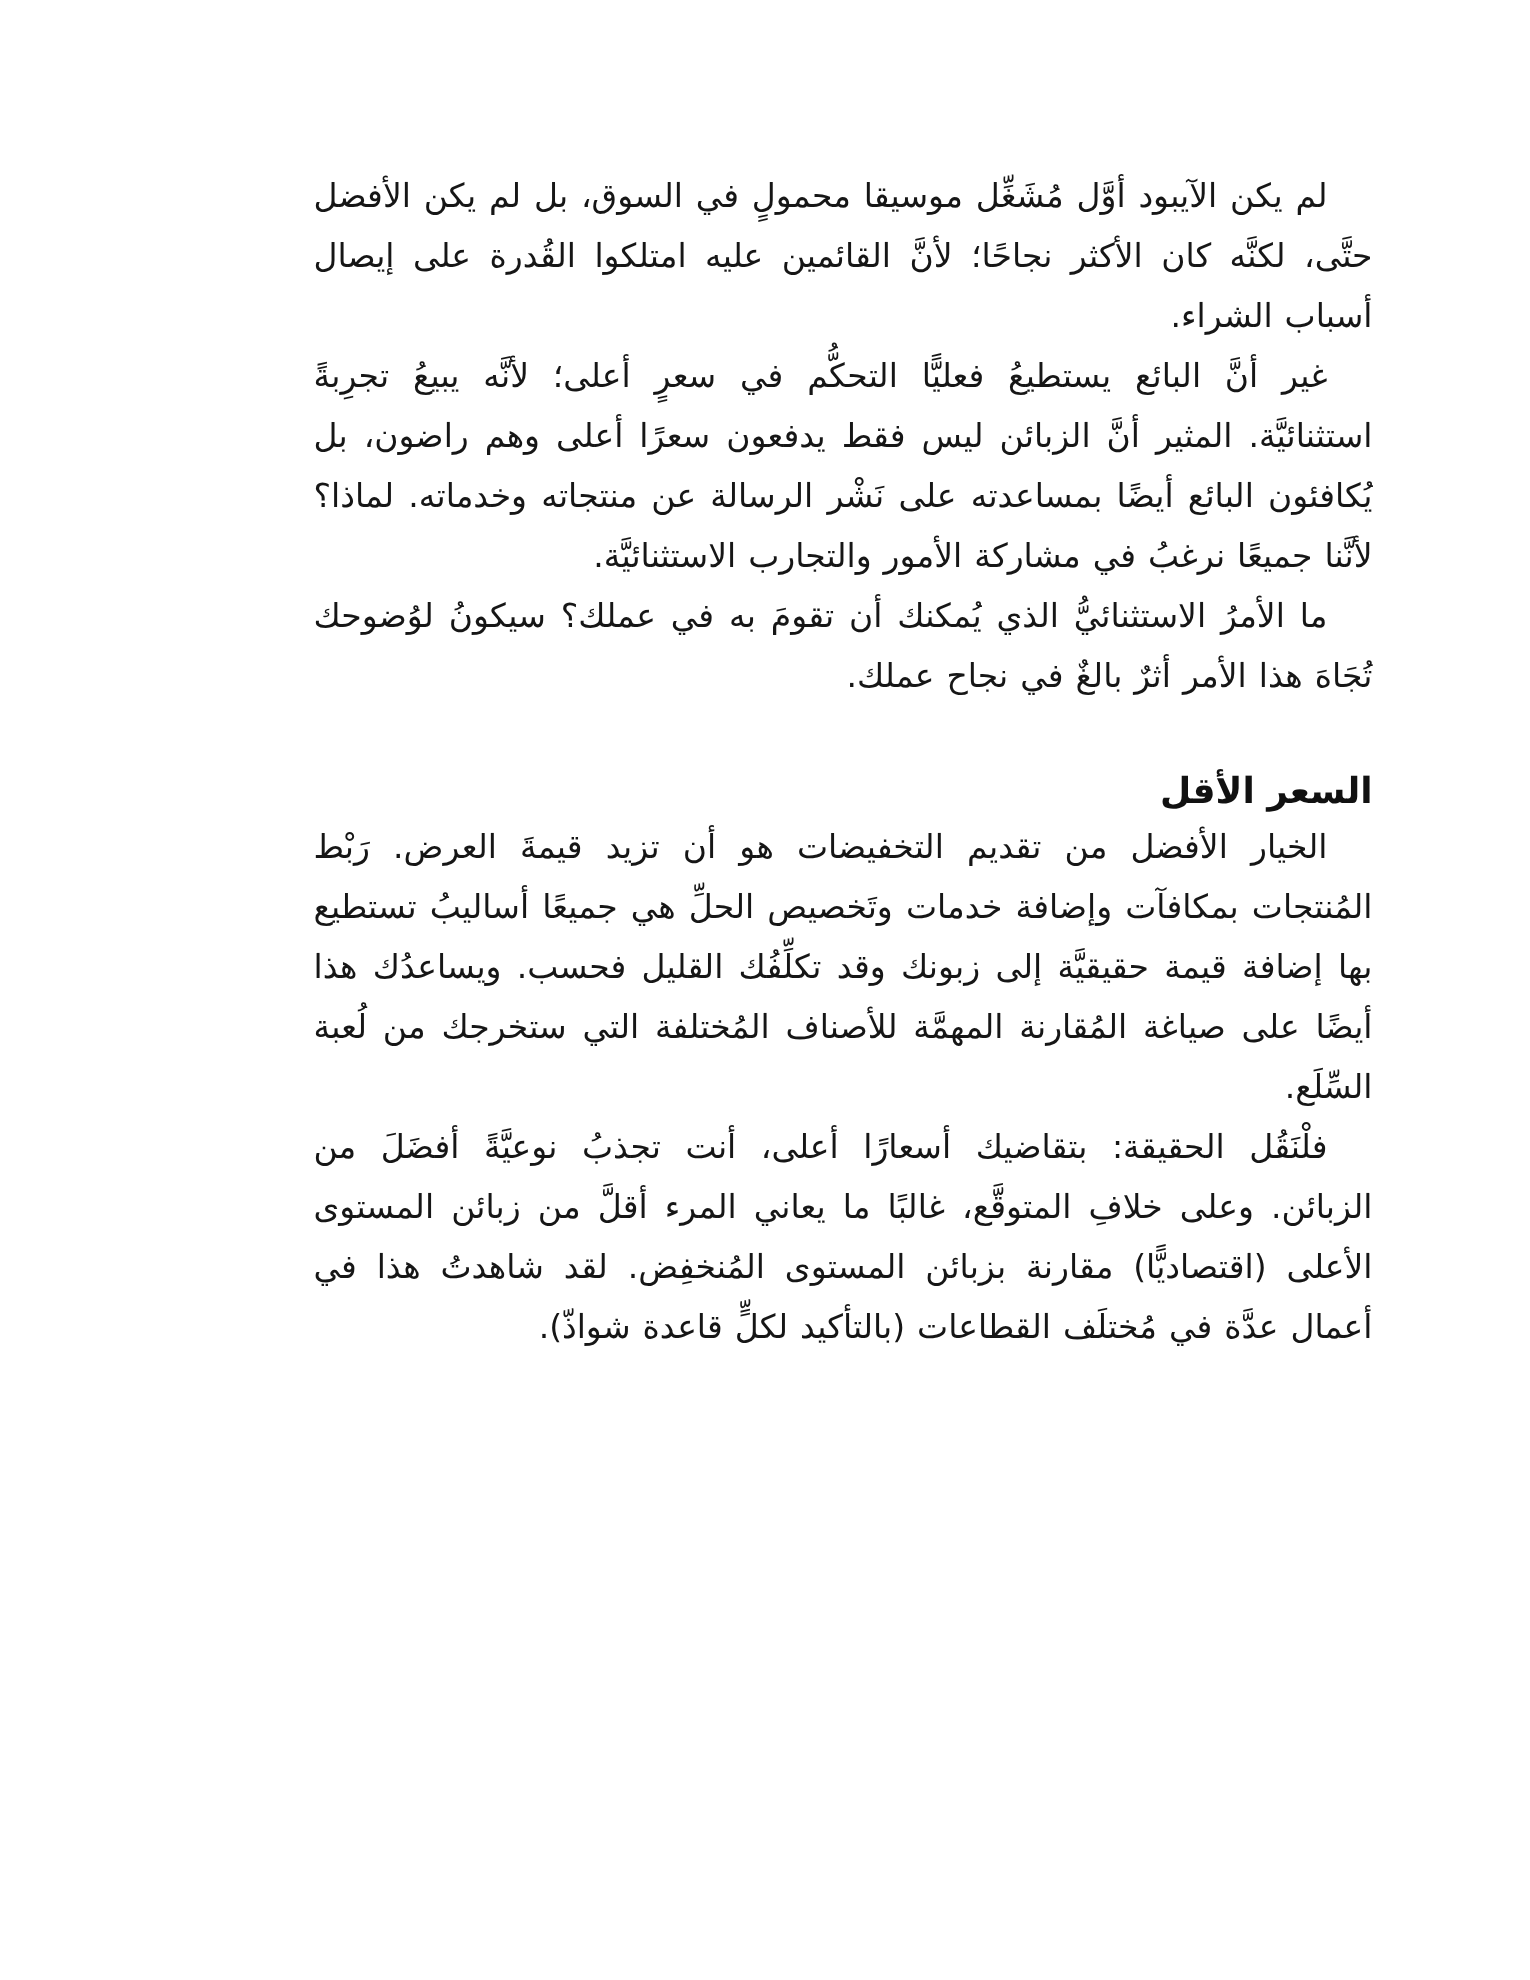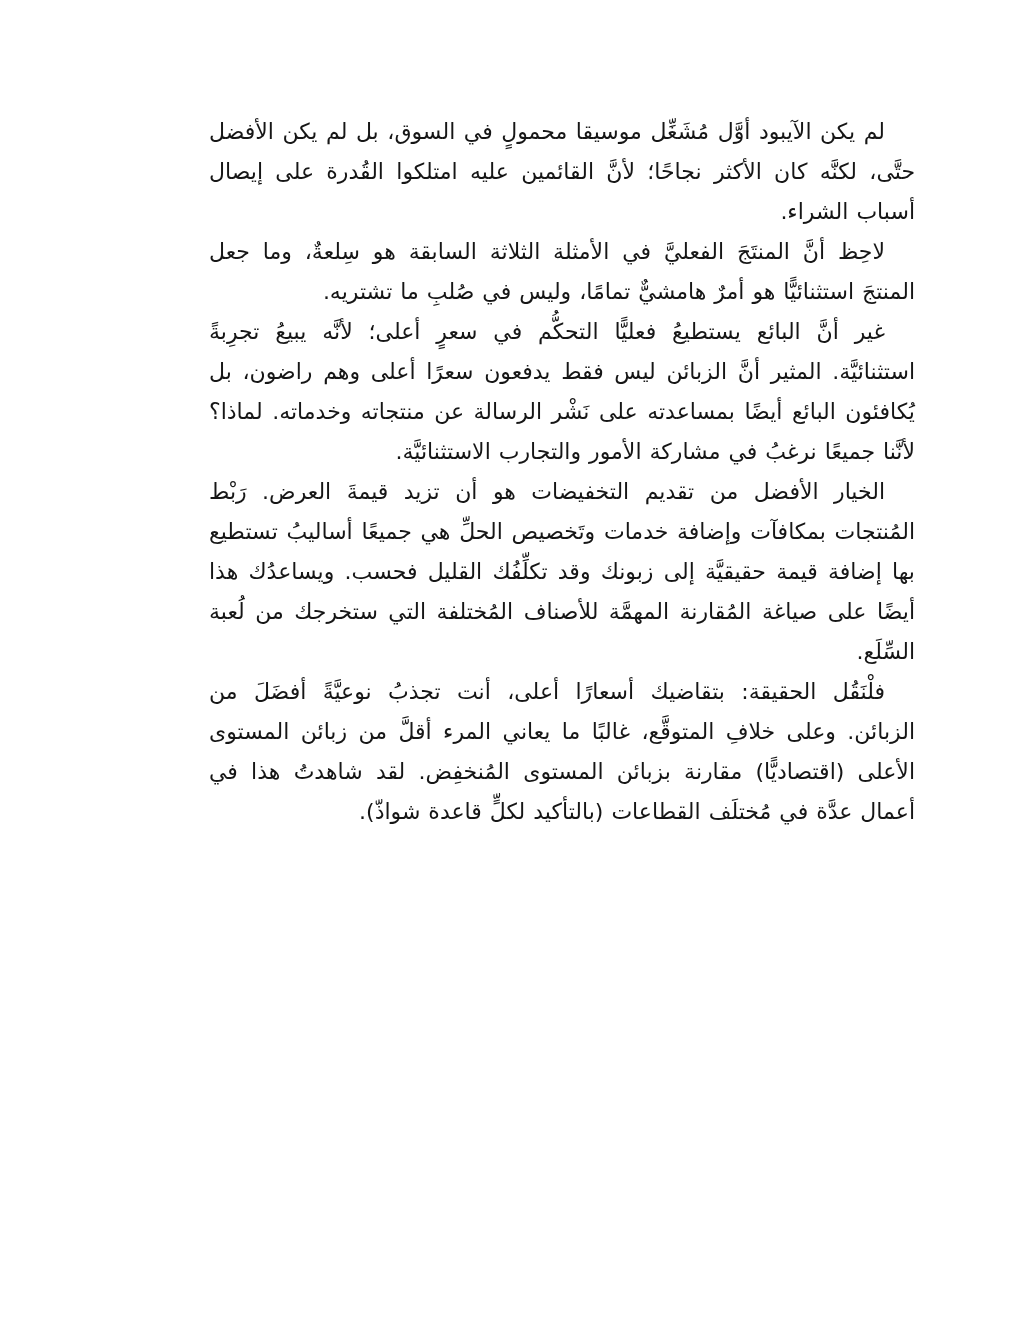--- a/index.html
+++ b/index.html
@@ -51,24 +51,25 @@
   }
 </style>
 </head>
 <body>
 
 <div class="page">
   <main class="content">
 
     <section>
       <p class="para indent">لم يكن الآيبود أوَّل مُشَغِّل موسيقا محمولٍ في السوق، بل لم يكن الأفضل حتَّى، لكنَّه كان الأكثر نجاحًا؛ لأنَّ القائمين عليه امتلكوا القُدرة على إيصال أسباب الشراء.</p>
-      <p class="para indent">لاحِظ أنَّ المنتَجَ الفعليَّ في الأمثلة الثلاثة السابقة هو سِلعةٌ، وما جعل المنتجَ استثنائيًّا هو أمرٌ هامشيٌّ تمامًا، وليس في صُلبِ ما تشتريه.</p>
       <p class="para indent">غير أنَّ البائع يستطيعُ فعليًّا التحكُّم في سعرٍ أعلى؛ لأنَّه يبيعُ تجرِبةً استثنائيَّة. المثير أنَّ الزبائن ليس فقط يدفعون سعرًا أعلى وهم راضون، بل يُكافئون البائع أيضًا بمساعدته على نَشْر الرسالة عن منتجاته وخدماته. لماذا؟ لأنَّنا جميعًا نرغبُ في مشاركة الأمور والتجارب الاستثنائيَّة.</p>
+      <p class="para indent">ما الأمرُ الاستثنائيُّ الذي يُمكنك أن تقومَ به في عملك؟ سيكونُ لوُضوحك تُجَاهَ هذا الأمر أثرٌ بالغٌ في نجاح عملك.</p>
     </section>
 
+    <h2 class="section-heading">السعر الأقل</h2>
 
     <section>
       <p class="para indent">الخيار الأفضل من تقديم التخفيضات هو أن تزيد قيمةَ العرض. رَبْط المُنتجات بمكافآت وإضافة خدمات وتَخصيص الحلِّ هي جميعًا أساليبُ تستطيع بها إضافة قيمة حقيقيَّة إلى زبونك وقد تكلِّفُك القليل فحسب. ويساعدُك هذا أيضًا على صياغة المُقارنة المهمَّة للأصناف المُختلفة التي ستخرجك من لُعبة السِّلَع.</p>
       <p class="para indent">فلْنَقُل الحقيقة: بتقاضيك أسعارًا أعلى، أنت تجذبُ نوعيَّةً أفضَلَ من الزبائن. وعلى خلافِ المتوقَّع، غالبًا ما يعاني المرء أقلَّ من زبائن المستوى الأعلى (اقتصاديًّا) مقارنة بزبائن المستوى المُنخفِض. لقد شاهدتُ هذا في أعمال عدَّة في مُختلَف القطاعات (بالتأكيد لكلٍّ قاعدة شواذّ).</p>
     </section>
 
   </main>
 </div>
 
 </body></html>

